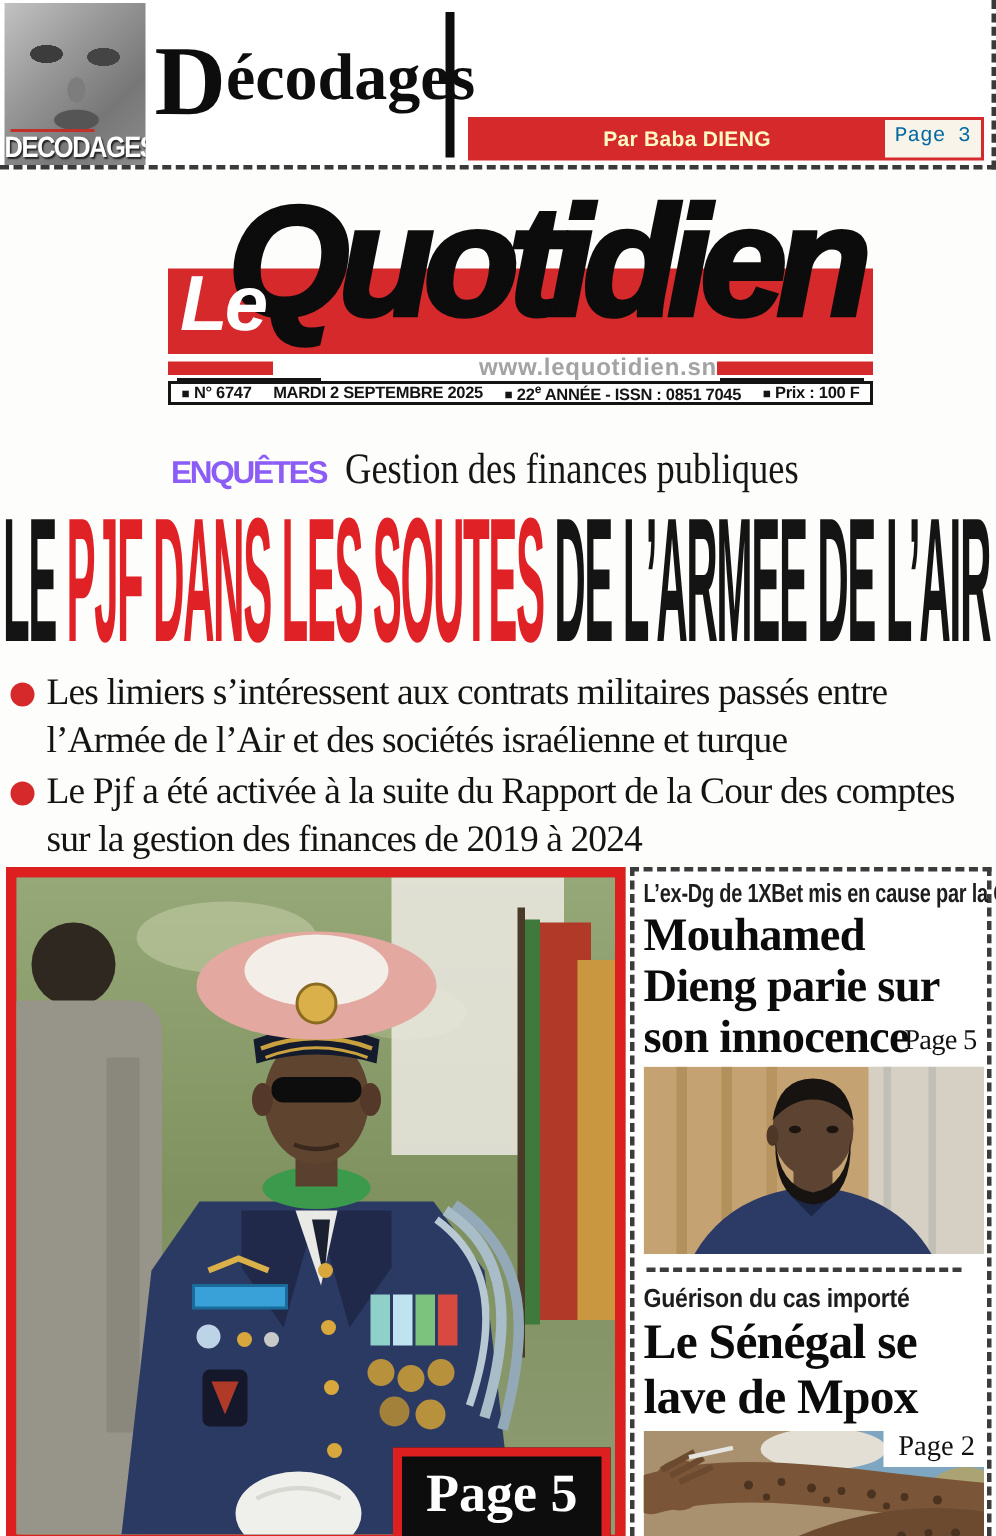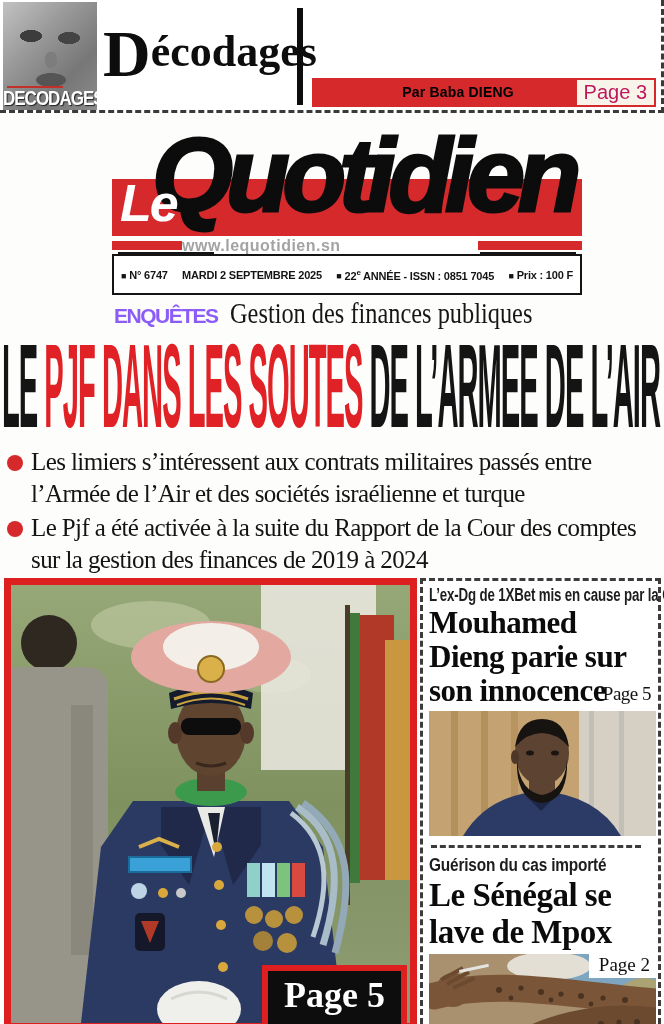--- a/index.html
+++ b/index.html
@@ -17,33 +17,33 @@
       linear-gradient(135deg,#c2c2c2 0%,#9a9a9a 35%,#777 70%,#8c8c8c 100%);
   }
   .thumb-redline { position:absolute; left:4px; bottom:22px; width:56px; height:2px; background:#c2302c; }
   .thumb-caption { position:absolute; left:0; right:0; bottom:1px; color:#fff; font-weight:bold; font-size:17px; letter-spacing:-1px; transform:scaleY(1.15); text-align:center; text-shadow:1px 1px 1px #222; }
   .brand { position:absolute; left:103px; top:26px; font-family:"Liberation Serif", serif; font-weight:bold; color:#0d0d0d; font-size:44px; white-space:nowrap; }
   .brand .dropcap { font-size:66px; line-height:40px; vertical-align:-10px; }
   .top-divider { position:absolute; left:297px; top:8px; width:6px; height:97px; background:#0d0d0d; }
   .top-right { position:absolute; left:312px; top:2px; width:346px; height:108px; }
   .top-headline { font-family:"Liberation Serif", serif; font-weight:bold; font-size:29px; line-height:1.1; text-align:center; color:#0c0c0c; letter-spacing:-0.5px; }
   .top-redbar { position:absolute; left:0; right:2px; top:76px; height:29px; background:#d6292c; }
-  .byline { position:absolute; left:0; right:52px; top:6px; text-align:center; font-size:14px; font-weight:bold; color:#000000; letter-spacing:0.2px; }
+  .byline { position:absolute; left:0; right:52px; top:6px; text-align:center; font-size:14px; font-weight:bold; color:#fef9c3; letter-spacing:0.2px; }
   .page3-box { position:absolute; right:2px; top:2px; bottom:2px; background:#f8f4ea; padding:1px 7px; }
-  .pageref-serif { font-family:Liberation Sans, sans-serif; font-size:20px; color:#be185d; }
+  .pageref-serif { font-family:Liberation Mono, monospace; font-size:14px; color:#0369a1; }
 
   
   .masthead { position:absolute; top:113px; left:110px; width:476px; height:183px; }
   .logo-redband { position:absolute; left:2px; top:66px; width:470px; height:57px; background:#d6292c; }
   .logo-le { position:absolute; left:10px; top:64px; color:#fff; font-style:italic; font-weight:bold; font-size:52px; line-height:1; letter-spacing:-2px; }
   .logo-main { position:absolute; left:42px; top:10px; color:#0c0c0c; font-style:italic; font-weight:bold; font-size:104px; line-height:1; letter-spacing:-7px; -webkit-text-stroke:3px #0c0c0c; white-space:nowrap; }
   .logo-thinband { position:absolute; left:2px; top:128px; width:470px; height:9px; background:#d6292c; }
-  .logo-urlbox { position:absolute; left:72px; top:124px; width:296px; height:17px; background:#fff; text-align:left; }
+  .logo-urlbox { position:absolute; left:72px; top:124px; width:296px; height:17px; background:#fff; text-align:right; }
   .logo-url { font-size:16px; font-weight:bold; color:#a3a3a3; letter-spacing:0.5px; line-height:17px; }
-  .info-bar { position:absolute; left:2px; top:141px; width:470px; height:41px; border:2px solid #141414; background:#fff; display:flex; align-items:center; justify-content:space-between; padding:0 7px; white-space:nowrap; }
+  .info-bar { position:absolute; left:2px; top:141px; width:470px; height:16px; border:2px solid #141414; background:#fff; display:flex; align-items:center; justify-content:space-between; padding:0 7px; white-space:nowrap; }
   .info-seg { font-size:11px; font-weight:bold; color:#141414; letter-spacing:-0.2px; }
   .info-sq { font-size:9px; margin-right:3px; }
   .info-sup { font-size:8px; vertical-align:super; }
   .corner-bar { position:absolute; top:-4px; height:4px; background:#141414; }
   .corner-bar.l { left:4px; width:96px; }
   .corner-bar.r { right:4px; width:96px; }
 
   
   .section-row { position:absolute; top:297px; left:114px; display:flex; align-items:baseline; white-space:nowrap; }
   .section-label { font-weight:bold; font-size:21px; letter-spacing:-1.5px; color:#8b5cf6; }

